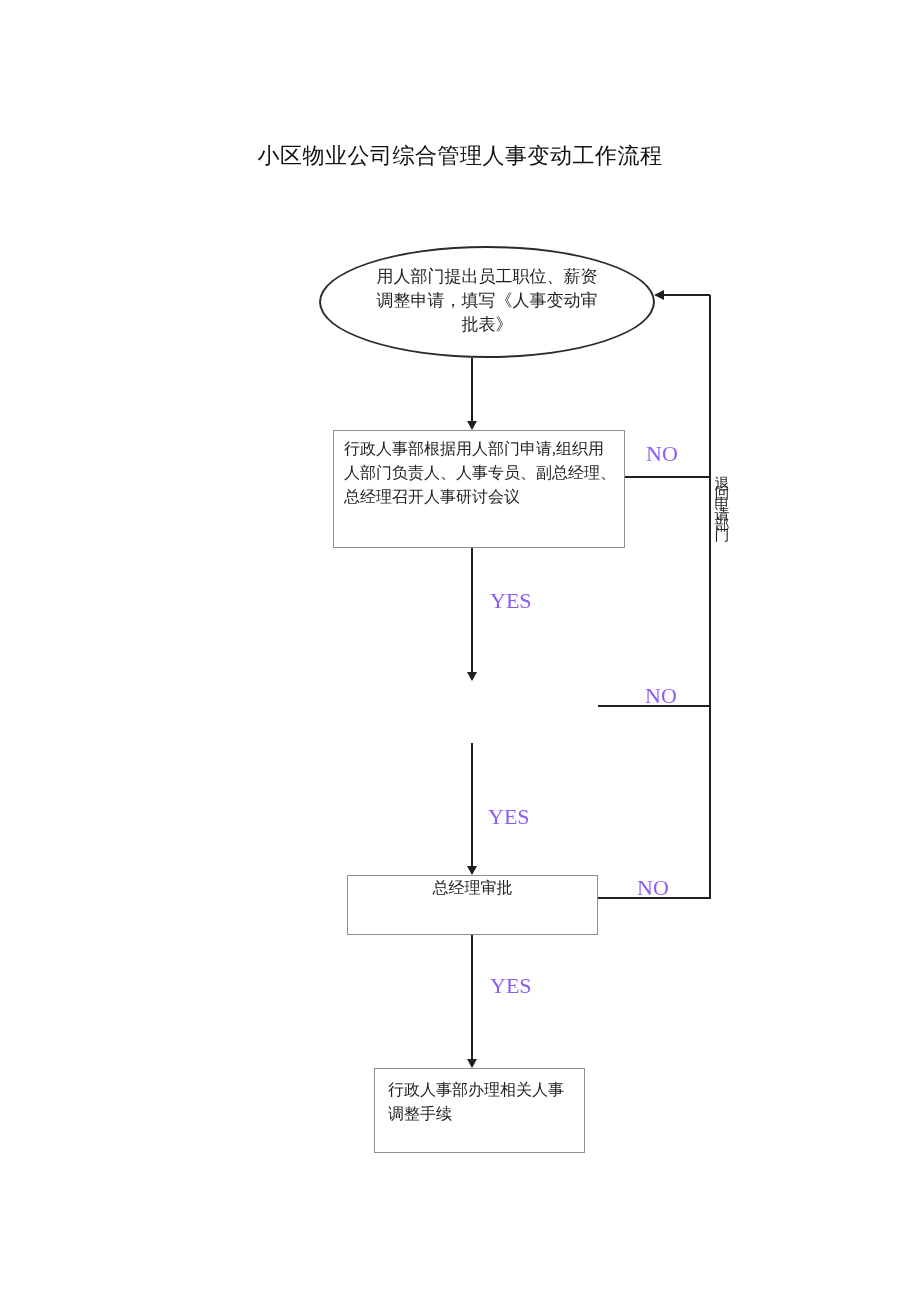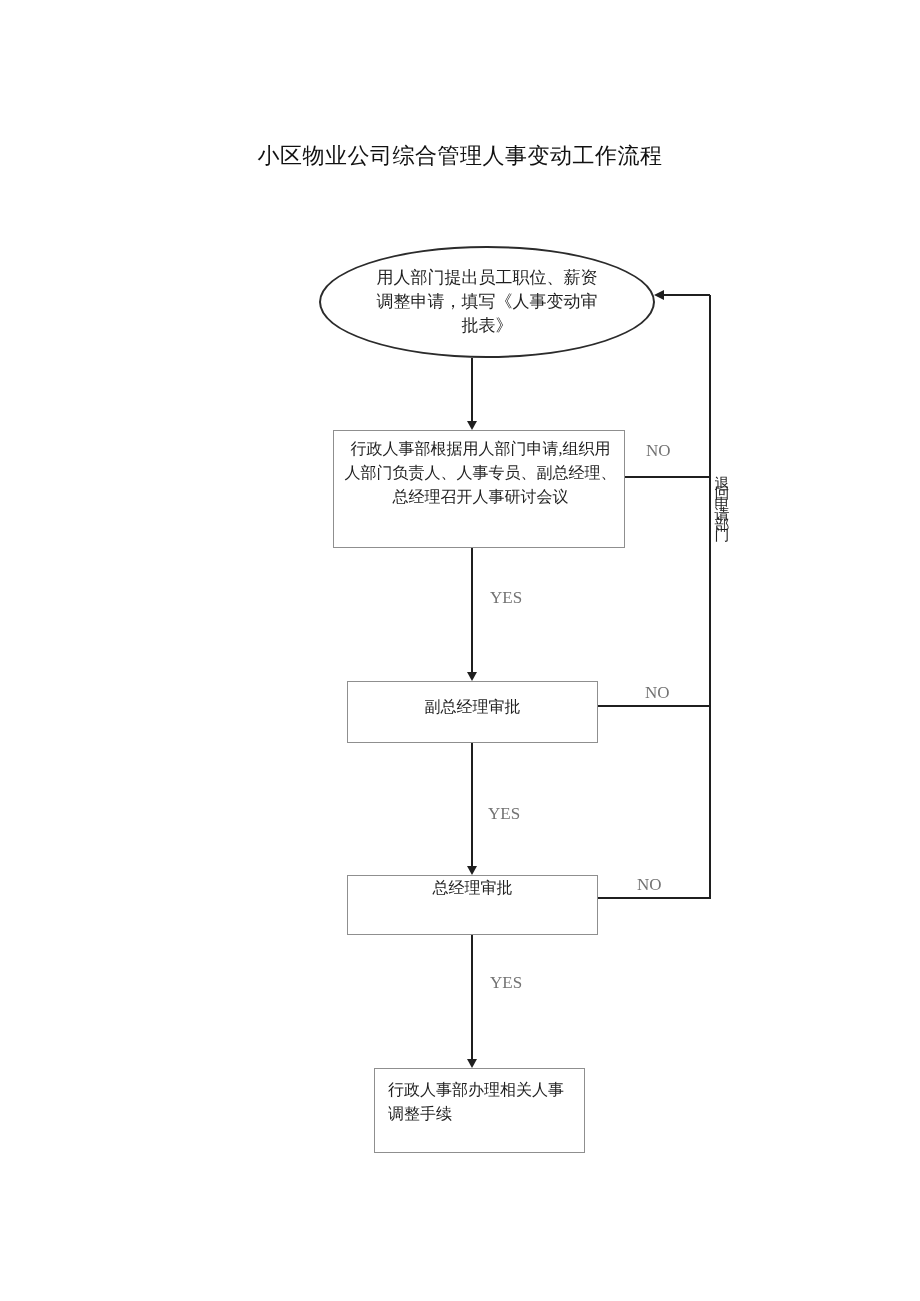--- a/index.html
+++ b/index.html
@@ -37,20 +37,21 @@
   }
   .node.rect {
     border: 1px solid #8f8f8f;
   }
   .node.ellipse {
     border: 2px solid #2b2b2b;
     border-radius: 50%;
     display: flex;
     align-items: center;
     justify-content: center;
+    font-family: Liberation Mono, monospace;
   }
   .ellipse-text {
     width: 230px;
     text-align: center;
     font-size: 17px;
     line-height: 24px;
   }
   .line {
     position: absolute;
     background: #1f1f1f;
@@ -66,54 +67,53 @@
   .arrow-left {
     position: absolute;
     width: 0;
     height: 0;
     border-top: 5px solid transparent;
     border-bottom: 5px solid transparent;
     border-right: 10px solid #1f1f1f;
   }
   .edge-label {
     position: absolute;
-    font-size: 17px;
-    color: #737373;
+    font-size: 22px;
+    color: #8b5cf6;
     white-space: nowrap;
   }
   .return-label {
     position: absolute;
     left: 712px;
     top: 464px;
     writing-mode: vertical-rl;
     text-orientation: upright;
     letter-spacing: 10px;
     font-size: 15px;
     color: #1f1f1f;
   }
-  .rect1-text { padding: 6px 7px 0 10px; text-align: center; }
+  .rect1-text { padding: 6px 7px 0 10px; }
   .rect-centered { text-align: center; }
   .rect2-text { padding-top: 13px; }
   .rect3-text { padding-top: 0; }
   .rect4-text { padding: 9px 16px 0 13px; }
 </style>
 </head>
 <body>
 
 <div class="page">
 
   <div class="doc-title">小区物业公司综合管理人事变动工作流程</div>
 
   <div class="node ellipse" style="left:319px; top:246px; width:336px; height:112px;">
     <div class="ellipse-text">用人部门提出员工职位、薪资调整申请，填写《人事变动审批表》</div>
   </div>
 
   <div class="node rect rect1-text" style="left:333px; top:430px; width:292px; height:118px;">行政人事部根据用人部门申请,组织用人部门负责人、人事专员、副总经理、总经理召开人事研讨会议</div>
 
-  <div class="node rect rect-centered rect2-text" style="left:347px; top:681px; width:251px; height:62px;">副总经理审批</div>
 
   <div class="node rect rect-centered rect3-text" style="left:347px; top:875px; width:251px; height:60px;">总经理审批</div>
 
   <div class="node rect rect4-text" style="left:374px; top:1068px; width:211px; height:85px;">行政人事部办理相关人事调整手续</div>
 
   <div class="line" style="left:471px; top:358px; width:2px; height:64px;"></div>
   <div class="arrow-down" style="left:467px; top:421px;"></div>
 
   <div class="line" style="left:471px; top:548px; width:2px; height:125px;"></div>
   <div class="arrow-down" style="left:467px; top:672px;"></div>

